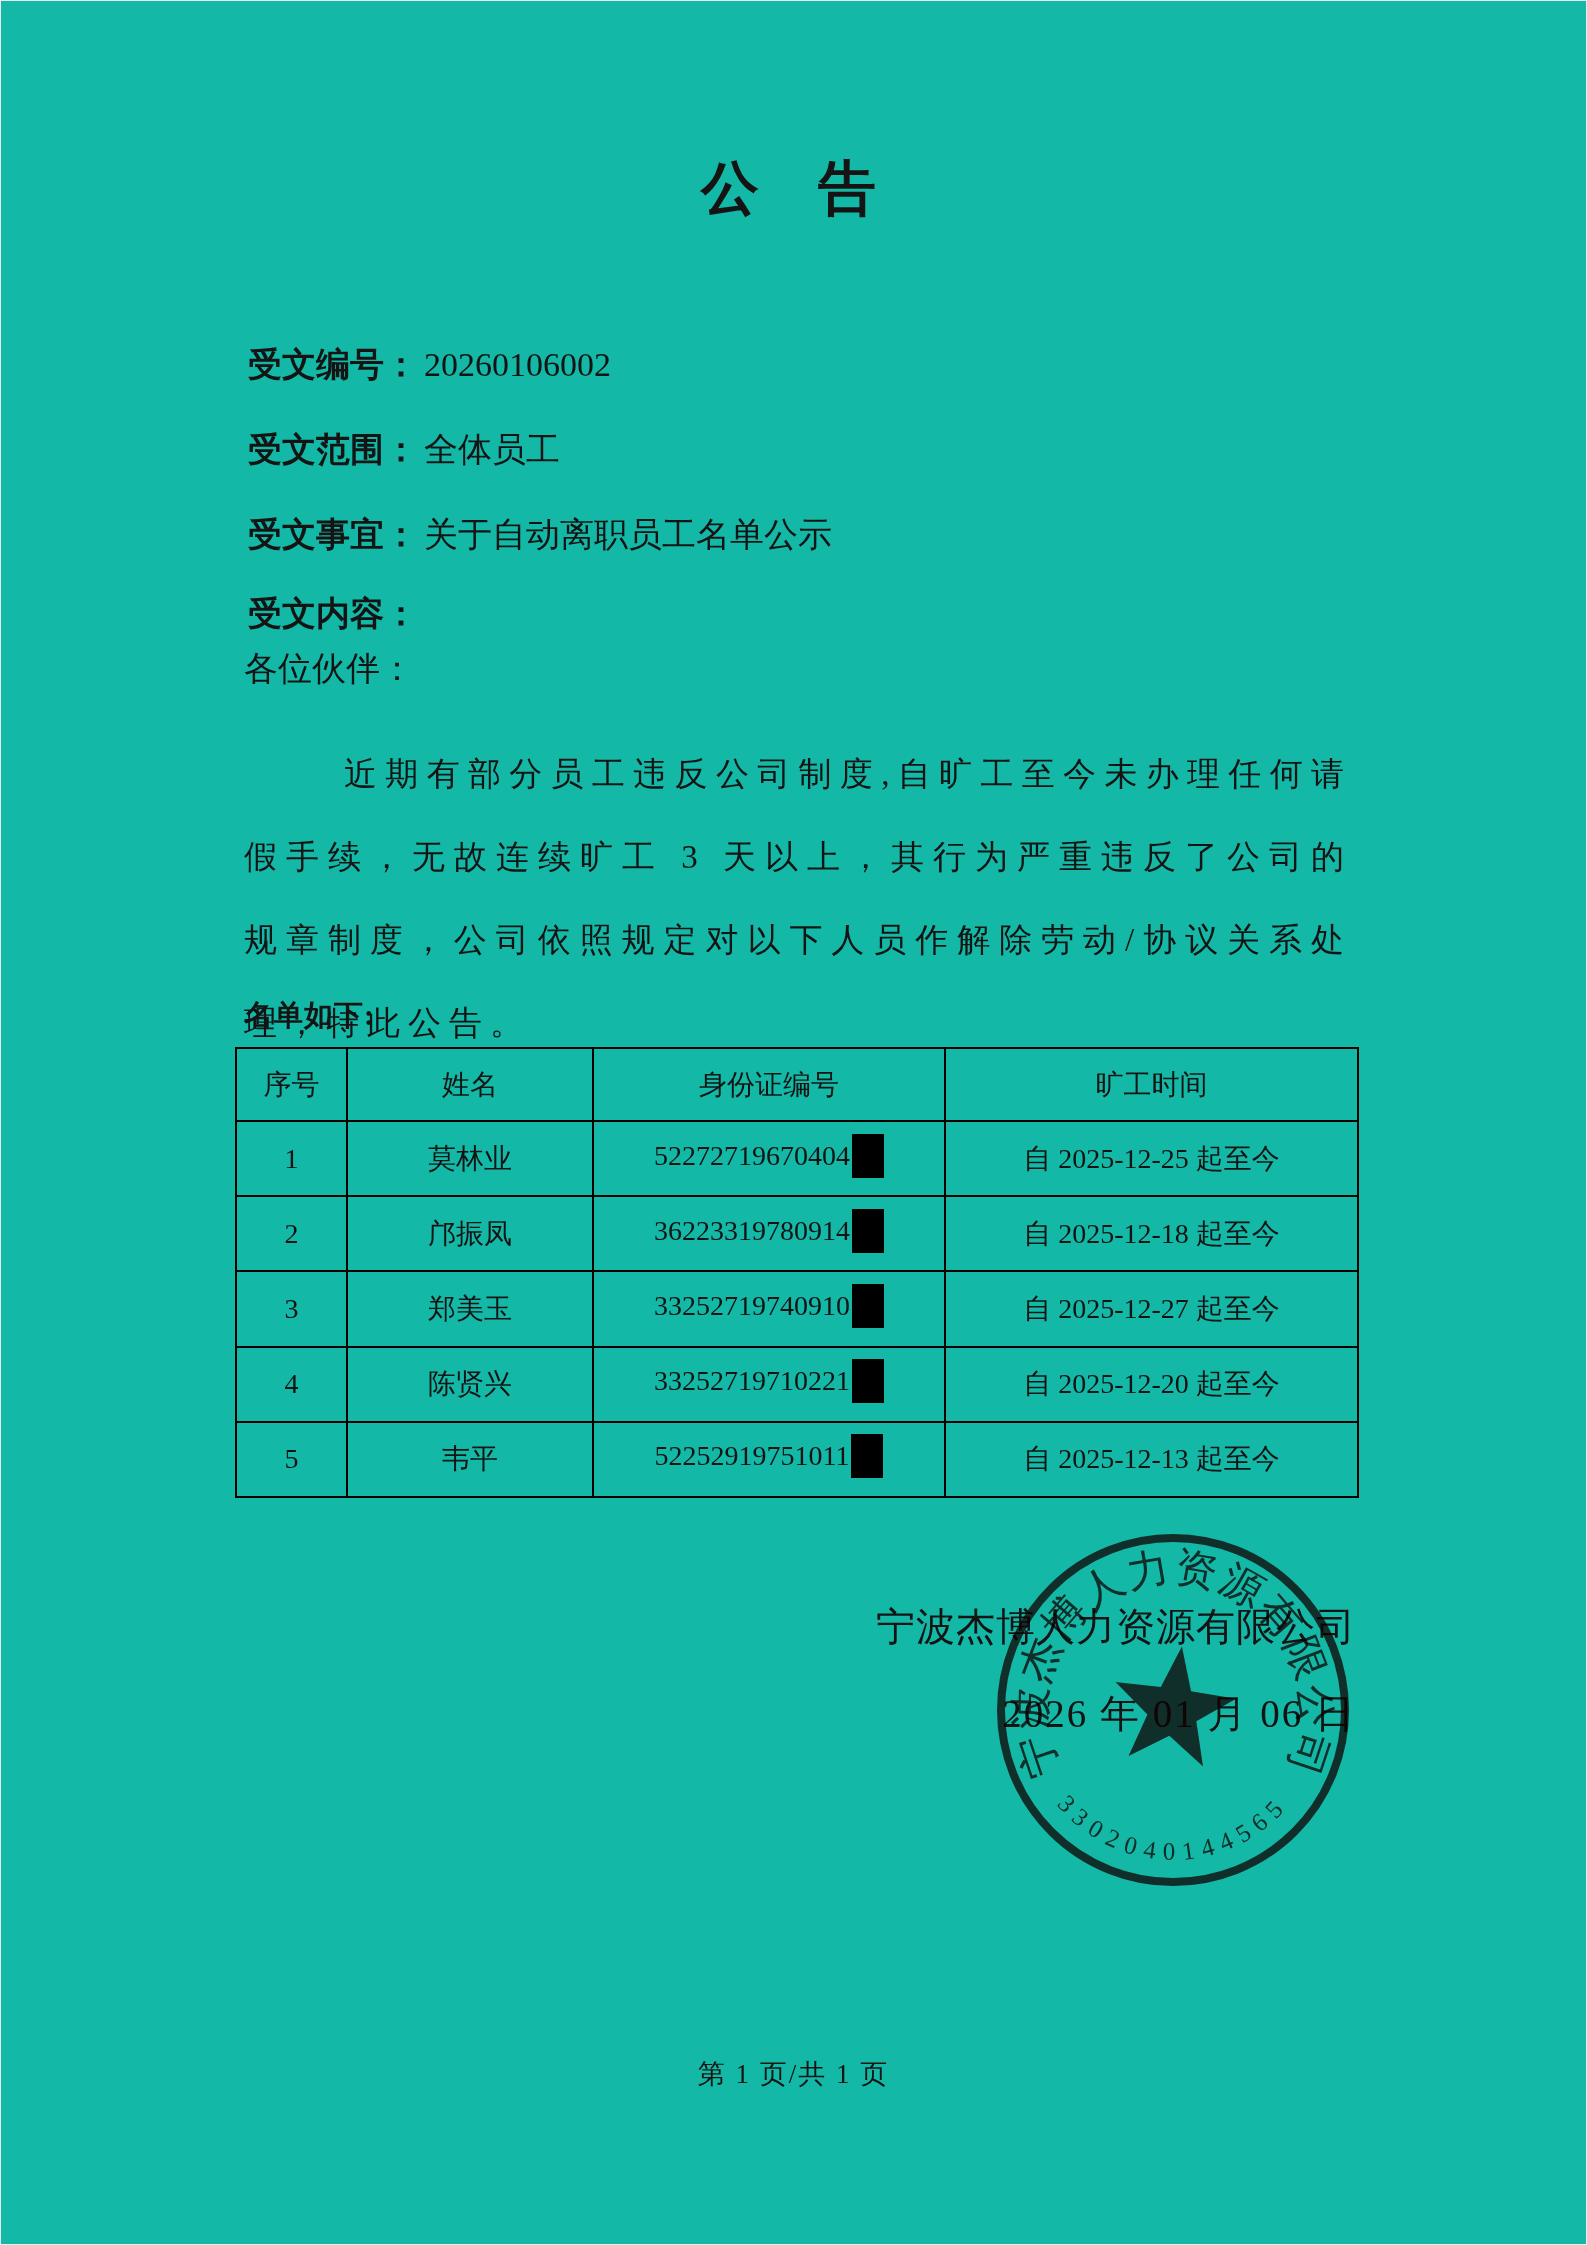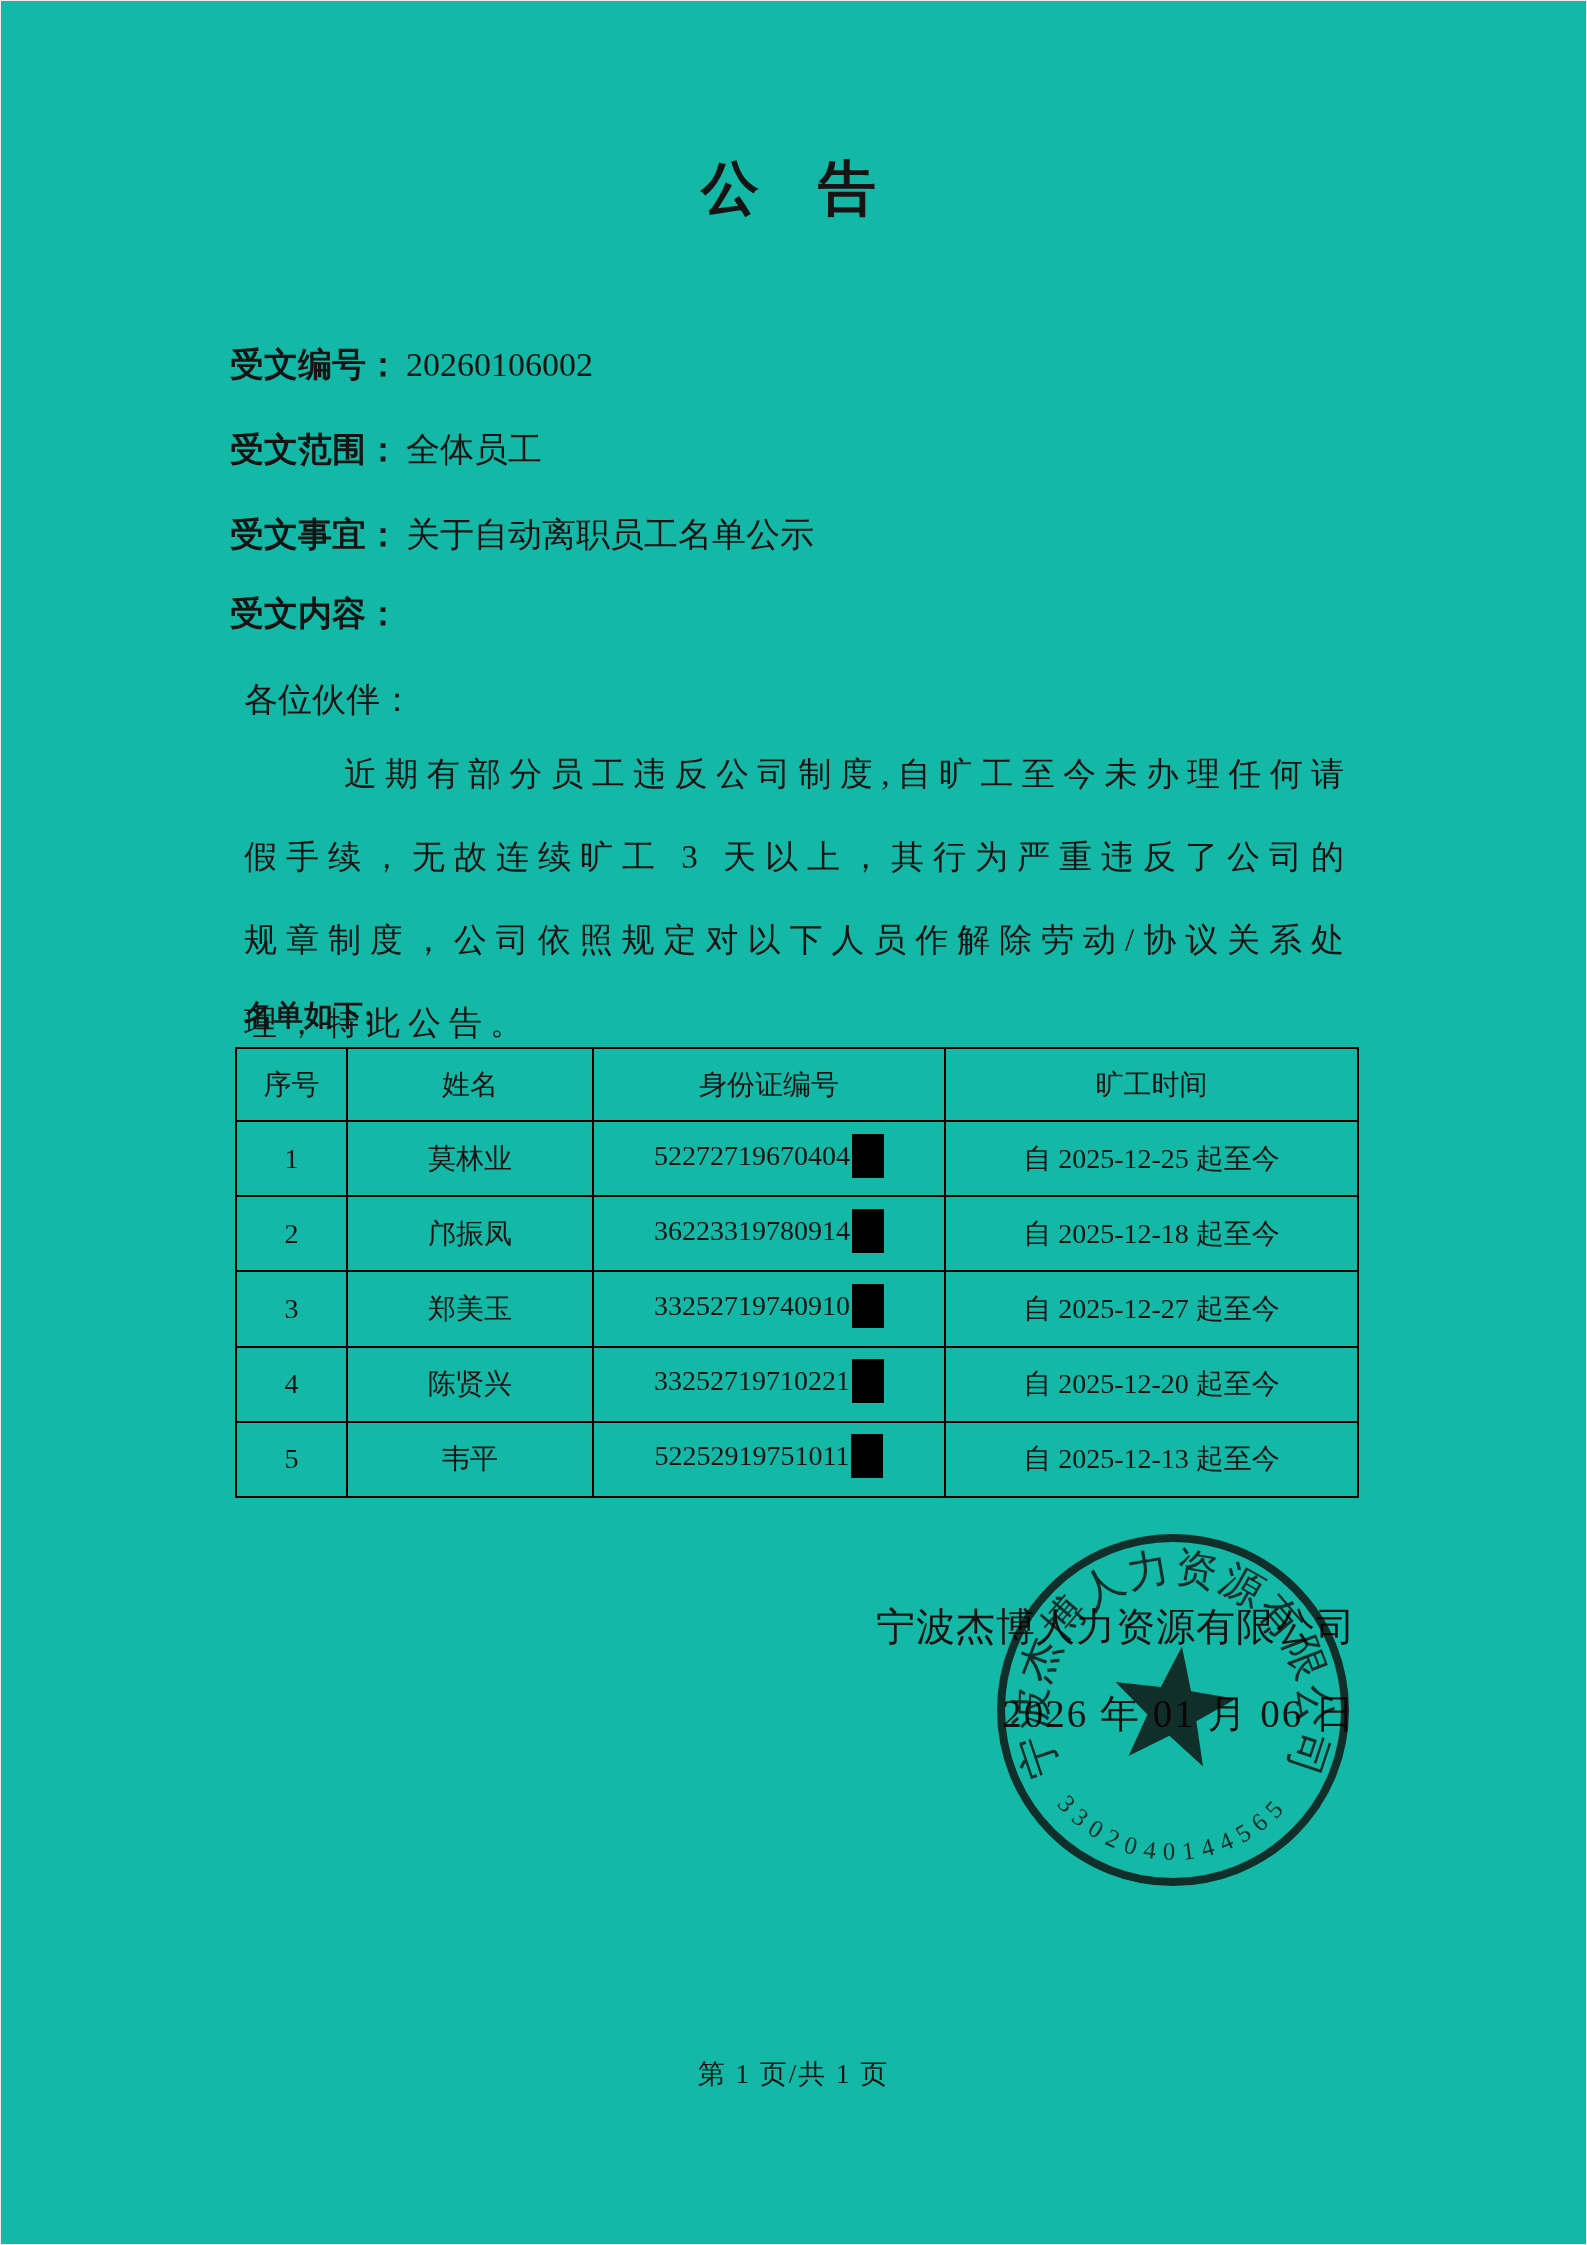--- a/index.html
+++ b/index.html
@@ -13,24 +13,24 @@
     overflow:hidden;
   }
   .abs{position:absolute;}
   .doc-title{
     top:150px;left:0;width:100%;
     text-align:center;
     font-size:58px;font-weight:bold;
     letter-spacing:10px;
     white-space:pre;
   }
-  .field{left:230px;height:46px;font-size:34px;white-space:nowrap;text-align:right;}
+  .field{left:248px;height:46px;font-size:34px;white-space:nowrap;text-align:right;}
   .field .lbl{font-weight:bold;}
   .field .val{font-weight:normal;margin-left:6px;}
-  .salutation{left:244px;top:677px;font-size:34px;}
+  .salutation{left:244px;top:646px;font-size:34px;}
   .body-text{
     left:244px;top:733px;width:1108px;
     font-size:33px;line-height:83px;
     letter-spacing:8px;
     text-align:justify;
     text-indent:100px;
   }
   .list-label{left:244px;top:996px;font-size:29px;font-weight:bold;letter-spacing:1px;}
   table.absence{
     position:absolute;left:235px;top:1047px;

